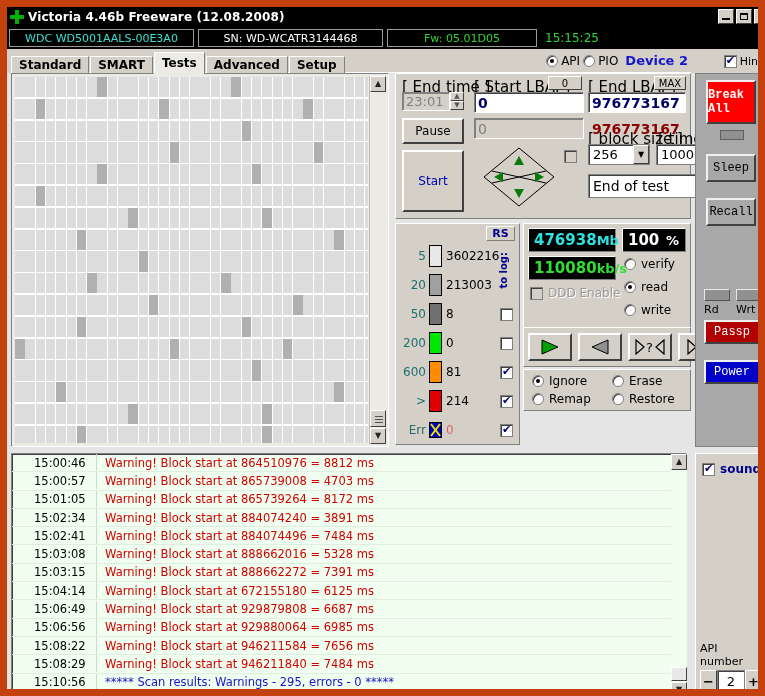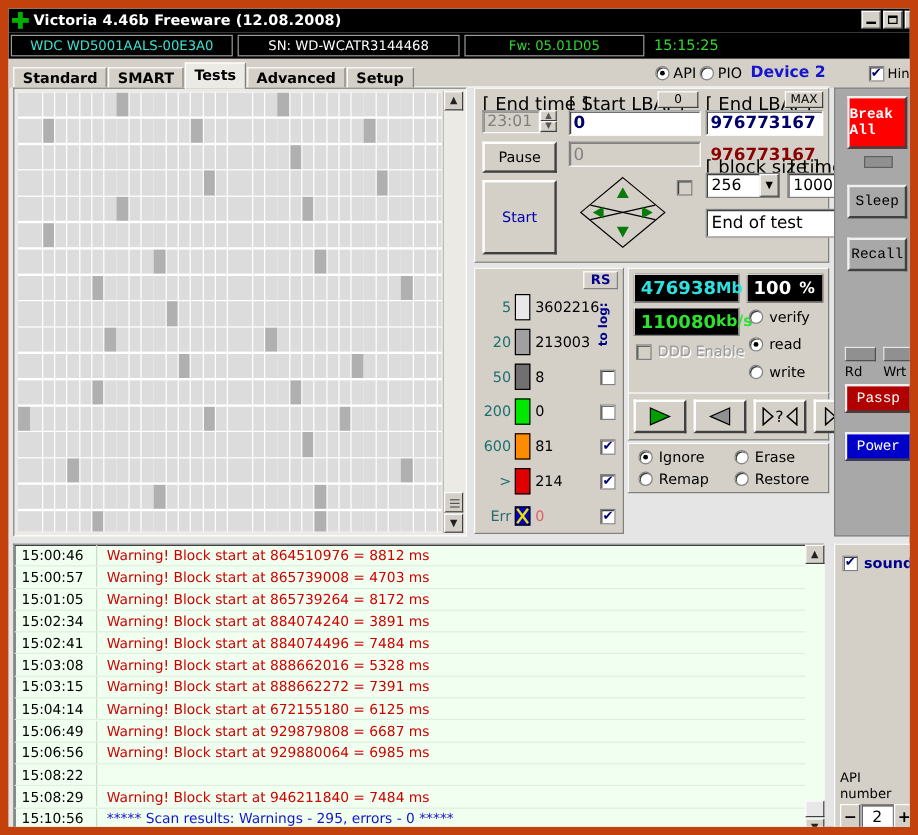--- a/index.html
+++ b/index.html
@@ -98,21 +98,21 @@
   
   .vcr{position:absolute;width:44px;height:28px;background:#d4d0c8;border-top:2px solid #fff;border-left:2px solid #fff;border-right:2px solid #404040;border-bottom:2px solid #404040;box-sizing:border-box;display:flex;align-items:center;justify-content:center;}
 
   
   .rightcol{position:absolute;left:688px;top:66px;width:72px;height:374px;background:#a8a8a8;border:1px solid #808080;box-sizing:border-box;}
   .bigbtn{position:absolute;box-sizing:border-box;display:flex;align-items:center;justify-content:center;font-size:12px;border-top:2px solid #f0f0f0;border-left:2px solid #f0f0f0;border-right:2px solid #404040;border-bottom:2px solid #404040;font-family:Liberation Mono, monospace;}
 
   
   .logbox{position:absolute;left:4px;top:446px;width:676px;height:246px;background:#f0fff0;border:1px solid #808080;border-right-color:#fff;border-bottom-color:#fff;box-shadow:inset 1px 1px 0 #404040;box-sizing:border-box;overflow:hidden;}
   .logrow{display:flex;height:17.3px;align-items:center;border-bottom:1px solid #e0eee0;}
-  .logtime{width:62px;text-align:left;padding-left:6px;color:#000;font-size:11.5px;flex:0 0 auto;}
+  .logtime{width:62px;text-align:left;padding-left:22px;color:#000;font-size:11.5px;flex:0 0 auto;}
   .logsep{width:1px;height:17px;background:#c8dcc8;flex:0 0 auto;}
   .logmsg{padding-left:8px;font-size:11.5px;color:#d00000;white-space:nowrap;}
   .logmsg.summary{color:#1515cd;}
 
   .logscroll{position:absolute;left:664px;top:447px;width:16px;height:244px;background:#f0fff0;}
 
   
   .soundpanel{position:absolute;left:688px;top:446px;width:72px;height:246px;background:#d4d0c8;border:1px solid #fff;border-right-color:#808080;border-bottom-color:#808080;box-sizing:border-box;}
   .apinum{position:absolute;left:4px;bottom:6px;width:62px;}
   .apirow{display:flex;height:22px;margin-top:2px;}
@@ -1022,20 +1022,21 @@
           <div class="logmsg">Warning! Block start at 929879808 = 6687 ms</div>
         </div>
         <div class="logrow">
           <div class="logtime">15:06:56</div>
           <div class="logsep"></div>
           <div class="logmsg">Warning! Block start at 929880064 = 6985 ms</div>
         </div>
         <div class="logrow">
           <div class="logtime">15:08:22</div>
           <div class="logsep"></div>
+          <div class="logmsg">Warning! Block start at 946211584 = 7656 ms</div>
         </div>
         <div class="logrow">
           <div class="logtime">15:08:29</div>
           <div class="logsep"></div>
           <div class="logmsg">Warning! Block start at 946211840 = 7484 ms</div>
         </div>
         <div class="logrow">
           <div class="logtime">15:10:56</div>
           <div class="logsep"></div>
           <div class="logmsg summary">***** Scan results: Warnings - 295, errors - 0 *****</div>

